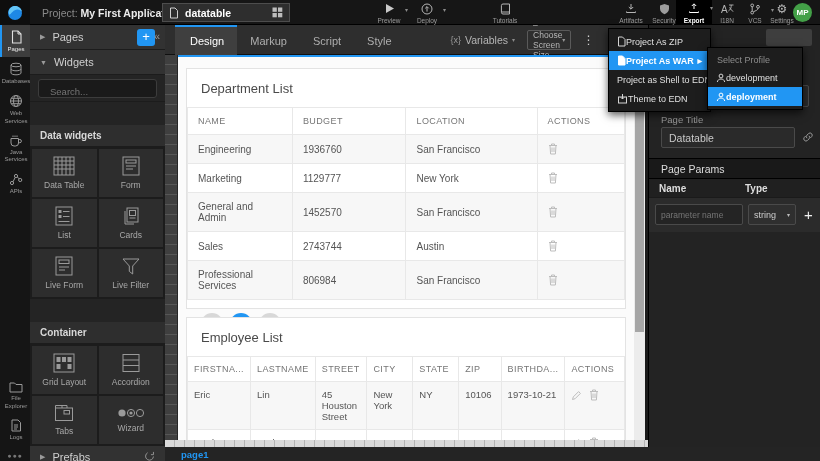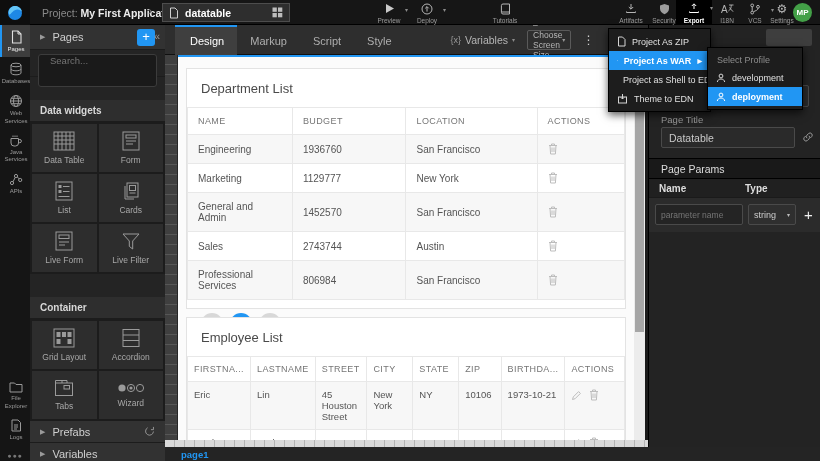--- a/index.html
+++ b/index.html
@@ -36,21 +36,21 @@
   .sb-item.active .sb-lbl { color:#e8e8e8; }
   .sb-bottom { position:absolute; left:0; bottom:16px; width:30px; }
   .sb-dots { position:absolute; left:0; bottom:2px; width:30px; text-align:center; color:#777; font-size:7px; letter-spacing:1px; }
 
   
   #left-panel { position:absolute; left:30px; top:25px; width:135px; height:436px; background:#242424; color:#c8c8c8; }
   .lp-row { height:25px; display:flex; align-items:center; gap:7px; padding:0 10px; background:#323232; border-bottom:1px solid #1c1c1c; font-size:11px; color:#cfcfcf; }
   .lp-arrow { font-size:7px; color:#9a9a9a; }
   .lp-plus { margin-left:auto; width:18px; height:17px; background:#2196f3; border-radius:3px; color:#fff; font-size:13px; line-height:15px; text-align:center; }
   .lp-search-wrap { height:27px; padding:4px 8px; background:#242424; border-bottom:1px solid #1c1c1c; }
-  .lp-search { height:33px; display:flex; align-items:flex-start; gap:5px; background:#1a1a1a; border:1px solid #3c3c3c; border-radius:3px; padding:0 6px; }
+  .lp-search { height:19px; display:flex; align-items:flex-end; gap:5px; background:#1a1a1a; border:1px solid #3c3c3c; border-radius:3px; padding:0 6px; }
   .lp-search input { flex:1; background:transparent; border:0; outline:0; color:#bbb; font-size:9.5px; font-family:inherit; }
   .lp-sec-title { height:22px; display:flex; align-items:center; padding:0 10px; background:#2e2e2e; border-bottom:1px solid #1c1c1c; font-size:10px; font-weight:bold; color:#d8d8d8;margin-top:23px; }
   .tiles { display:grid; grid-template-columns:1fr 1fr; gap:2px; background:#1c1c1c; padding:2px; }
   .tile { background:#2d2d2d; height:48px; display:flex; flex-direction:column; align-items:center; justify-content:center; gap:4px; }
   .tile .t-lbl { font-size:8.5px; color:#a8a8a8; }
   .lp-foot { height:22px; font-size:11px; }
   .lp-refresh { margin-left:auto; }
 
   
   #canvas-toolbar { position:absolute; left:165px; top:25px; width:483px; height:30px; background:#2e2e2e; border-bottom:1px solid #101010; display:flex; align-items:center; }
@@ -107,21 +107,21 @@
   .rp-params { position:absolute; left:0; top:154px; width:171px; background:#2b2b2b; padding-bottom:7px; }
   .rp-params-head { display:grid; grid-template-columns:86px 1fr; background:#202020; height:19px; align-items:center; padding:0 10px; font-size:10px; font-weight:bold; color:#ddd; border-bottom:1px solid #1a1a1a; }
   .rp-param-row { display:flex; align-items:center; gap:5px; padding:6px 6px 0 6px; }
   .rp-param-input { width:88px; height:21px; background:#242424; border:1px solid #4a4a4a; border-radius:2px; color:#bbb; font-size:8.5px; padding:0 5px; font-family:inherit; outline:none; }
   .rp-type { width:48px; height:21px; background:#2f2f2f; border:1px solid #4a4a4a; border-radius:2px; display:flex; align-items:center; padding:0 5px; font-size:9px; color:#ccc; }
   .rp-type .ty-caret { margin-left:auto; font-size:6px; color:#bbb; }
   .rp-add { color:#eee; font-size:15px; font-weight:normal; margin-left:3px; }
 
   
   #export-menu { position:absolute; left:608px; top:28px; width:103px; background:#1d1d1d; border:1px solid #000; box-shadow:0 3px 8px rgba(0,0,0,.65); padding:3px 0; z-index:40; }
-  .menu-item { height:19px; display:flex; align-items:center; gap:6px; padding:0 8px; font-size:9px; color:#e0e0e0; white-space:nowrap; }
+  .menu-item { height:19px; display:flex; align-items:center; padding:0 8px; font-size:9px; color:#e0e0e0; white-space:nowrap; }
   .menu-item.active { background:#2196f3; color:#fff; font-weight:bold; }
   .submenu-arrow { margin-left:auto; font-size:6px; }
   #export-submenu { position:absolute; left:707px; top:47px; width:96px; background:#1d1d1d; border:1px solid #000; box-shadow:0 3px 8px rgba(0,0,0,.65); padding:3px 0; z-index:41; }
   .submenu-header { height:17px; display:flex; align-items:center; padding:0 9px; font-size:9px; color:#8d8d8d; }
 
   .collapse-left { position:absolute; left:154px; top:30px; color:#9a9a9a; font-size:11px; z-index:6; }
 </style>
 </head>
 <body>
 
@@ -287,20 +287,24 @@
     </div>
   </div>
   <div class="sb-dots">●●●</div>
 </div>
 
 <div id="left-panel">
   <div class="lp-row">
     <span class="lp-arrow">▶</span>
     <span>Pages</span>
     <span class="lp-plus">+</span>
+  </div>
+  <div class="lp-row">
+    <span class="lp-arrow">▼</span>
+    <span>Widgets</span>
   </div>
   <div class="lp-search-wrap">
     <div class="lp-search">
       <svg width="10" height="10" viewBox="0 0 11 11">
           <circle cx="4.6" cy="4.6" r="3.4" fill="none" stroke="#8a8a8a"></circle>
           <path d="M7.2 7.2l2.8 2.8" stroke="#8a8a8a"></path>
         </svg>
       <input placeholder="Search..." style="">
     </div>
   </div>

